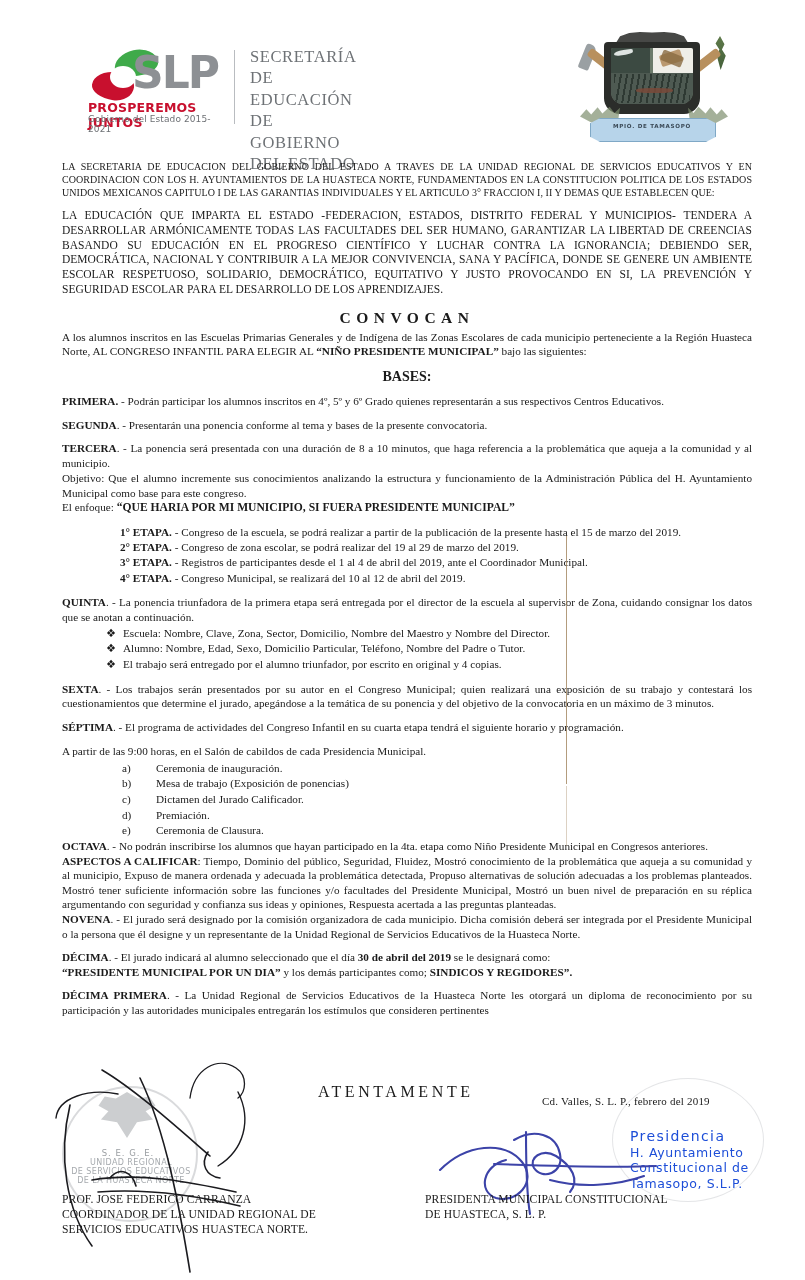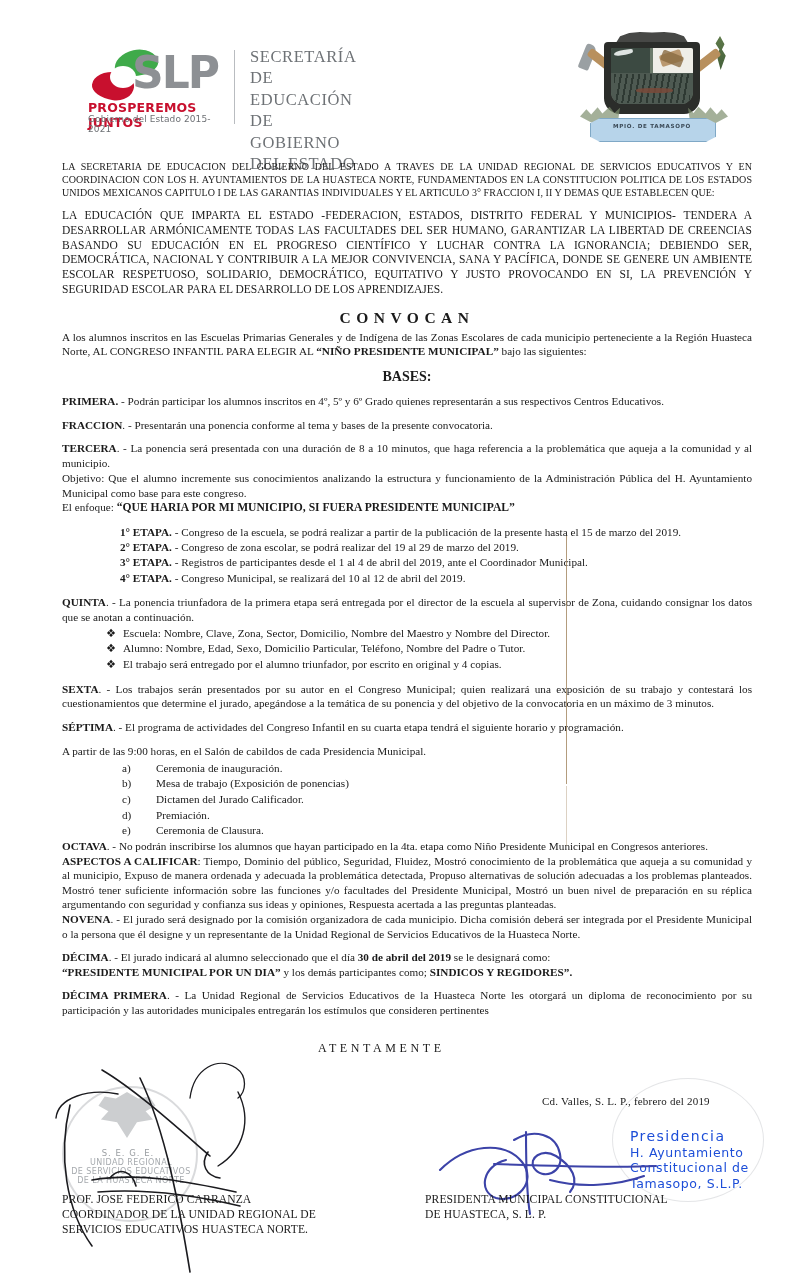--- a/index.html
+++ b/index.html
@@ -148,22 +148,22 @@
   .bullet .gl{width:17px;flex:0 0 17px;}
   .alpha{margin:2px 0 0 60px;}
   .alpha-row{font-size:11.2px;line-height:1.40;display:flex;}
   .alpha-row .gl{width:34px;flex:0 0 34px;}
 
   .blk{font-size:11.2px;line-height:1.30;text-align:justify;margin-top:0px;}
   .blk.sp{margin-top:9px;}
   .blk .lbl{font-weight:bold;}
   .blk b{font-weight:bold;}
   .atentamente{
-    position:absolute;left:318px;top:1041px;
-    font-size:12px;letter-spacing:3.6px;
+    position:absolute;left:318px;top:1083px;
+    font-size:16px;letter-spacing:3.6px;
   }
   .cd-valles{
     position:absolute;left:542px;top:1095px;font-size:11px;letter-spacing:.2px;
   }
   .sig-left{
     position:absolute;left:62px;top:1192px;width:330px;
     font-size:11.6px;line-height:1.30;letter-spacing:.1px;
   }
   .sig-right{
     position:absolute;left:425px;top:1192px;width:340px;
@@ -268,21 +268,21 @@
     <div class="para">LA EDUCACIÓN QUE IMPARTA EL ESTADO -FEDERACION, ESTADOS, DISTRITO FEDERAL Y MUNICIPIOS- TENDERA A DESARROLLAR ARMÓNICAMENTE TODAS LAS FACULTADES DEL SER HUMANO, GARANTIZAR LA LIBERTAD DE CREENCIAS BASANDO SU EDUCACIÓN EN EL PROGRESO CIENTÍFICO Y LUCHAR CONTRA LA IGNORANCIA; DEBIENDO SER, DEMOCRÁTICA, NACIONAL Y CONTRIBUIR A LA MEJOR CONVIVENCIA, SANA Y PACÍFICA, DONDE SE GENERE UN AMBIENTE ESCOLAR RESPETUOSO, SOLIDARIO, DEMOCRÁTICO, EQUITATIVO Y JUSTO PROVOCANDO EN SI,  LA PREVENCIÓN Y SEGURIDAD ESCOLAR PARA EL DESARROLLO DE LOS APRENDIZAJES.</div>
 
     <div class="convocan">CONVOCAN</div>
 
     <div class="p-conv"><span>A los alumnos inscritos en las Escuelas Primarias Generales y de Indígena de las Zonas Escolares de cada municipio perteneciente a la Región Huasteca Norte, AL CONGRESO INFANTIL PARA ELEGIR AL </span><b>“NIÑO PRESIDENTE MUNICIPAL”</b><span> bajo las siguientes:</span></div>
 
     <div class="bases">BASES:</div>
 
     <div class="item"><span class="lbl">PRIMERA.</span><span> - Podrán participar los alumnos inscritos en 4º, 5º y 6º Grado quienes representarán a sus respectivos Centros Educativos.</span></div>
 
-    <div class="item"><span class="lbl">FRACCION</span><span>. - Presentarán una ponencia conforme al tema y bases de la presente convocatoria.</span></div>
+    <div class="item"><span class="lbl">SEGUNDA</span><span>. - Presentarán una ponencia conforme al tema y bases de la presente convocatoria.</span></div>
 
     <div class="item"><span class="lbl">TERCERA</span><span>. - La ponencia será presentada con una duración de 8 a 10 minutos, que haga referencia a la problemática que aqueja a la comunidad y al municipio.</span></div>
     <div class="subline">Objetivo: Que el alumno incremente sus conocimientos analizando  la estructura y funcionamiento  de la Administración Pública del H. Ayuntamiento Municipal como base para este congreso.</div>
     <div class="subline enfoque"><span>El enfoque: </span><b>“QUE HARIA POR MI  MUNICIPIO, SI FUERA PRESIDENTE MUNICIPAL”</b></div>
 
 
     <div class="etapas">
       <div class="etapa"><span class="lbl">1° ETAPA.</span><span> - Congreso de la escuela, se podrá realizar a partir de la publicación de la presente hasta el 15 de marzo del 2019.</span></div>
       <div class="etapa"><span class="lbl">2° ETAPA.</span><span> - Congreso de zona escolar, se podrá realizar del 19 al 29 de marzo del 2019.</span></div>
       <div class="etapa"><span class="lbl">3° ETAPA.</span><span> - Registros de participantes desde  el  1 al 4 de abril del 2019, ante el Coordinador Municipal.</span></div>

